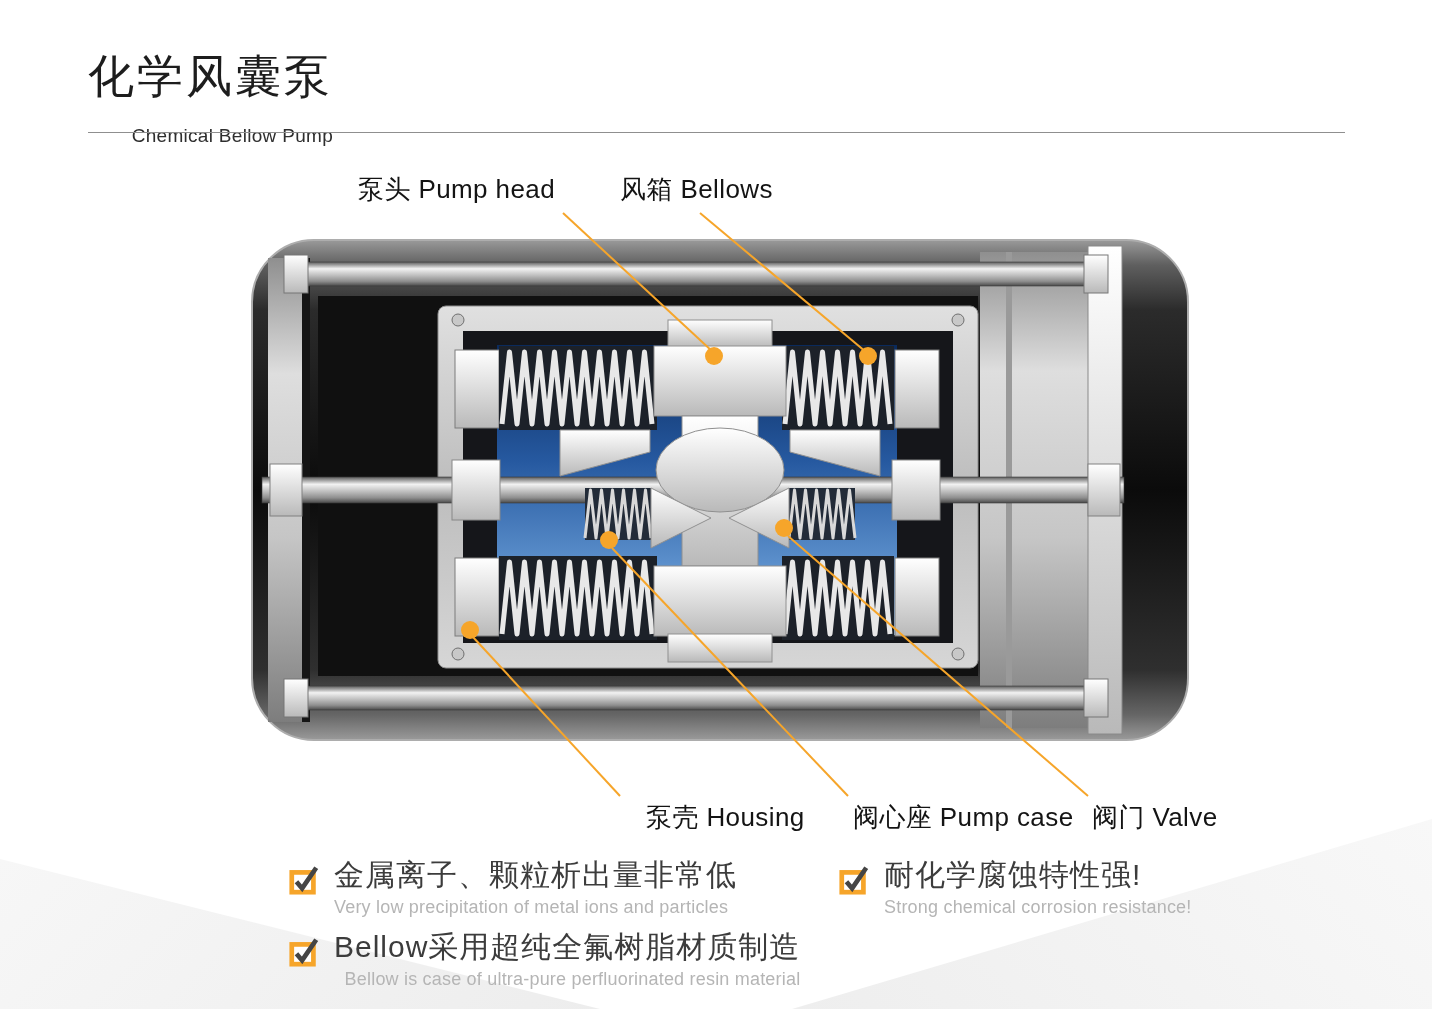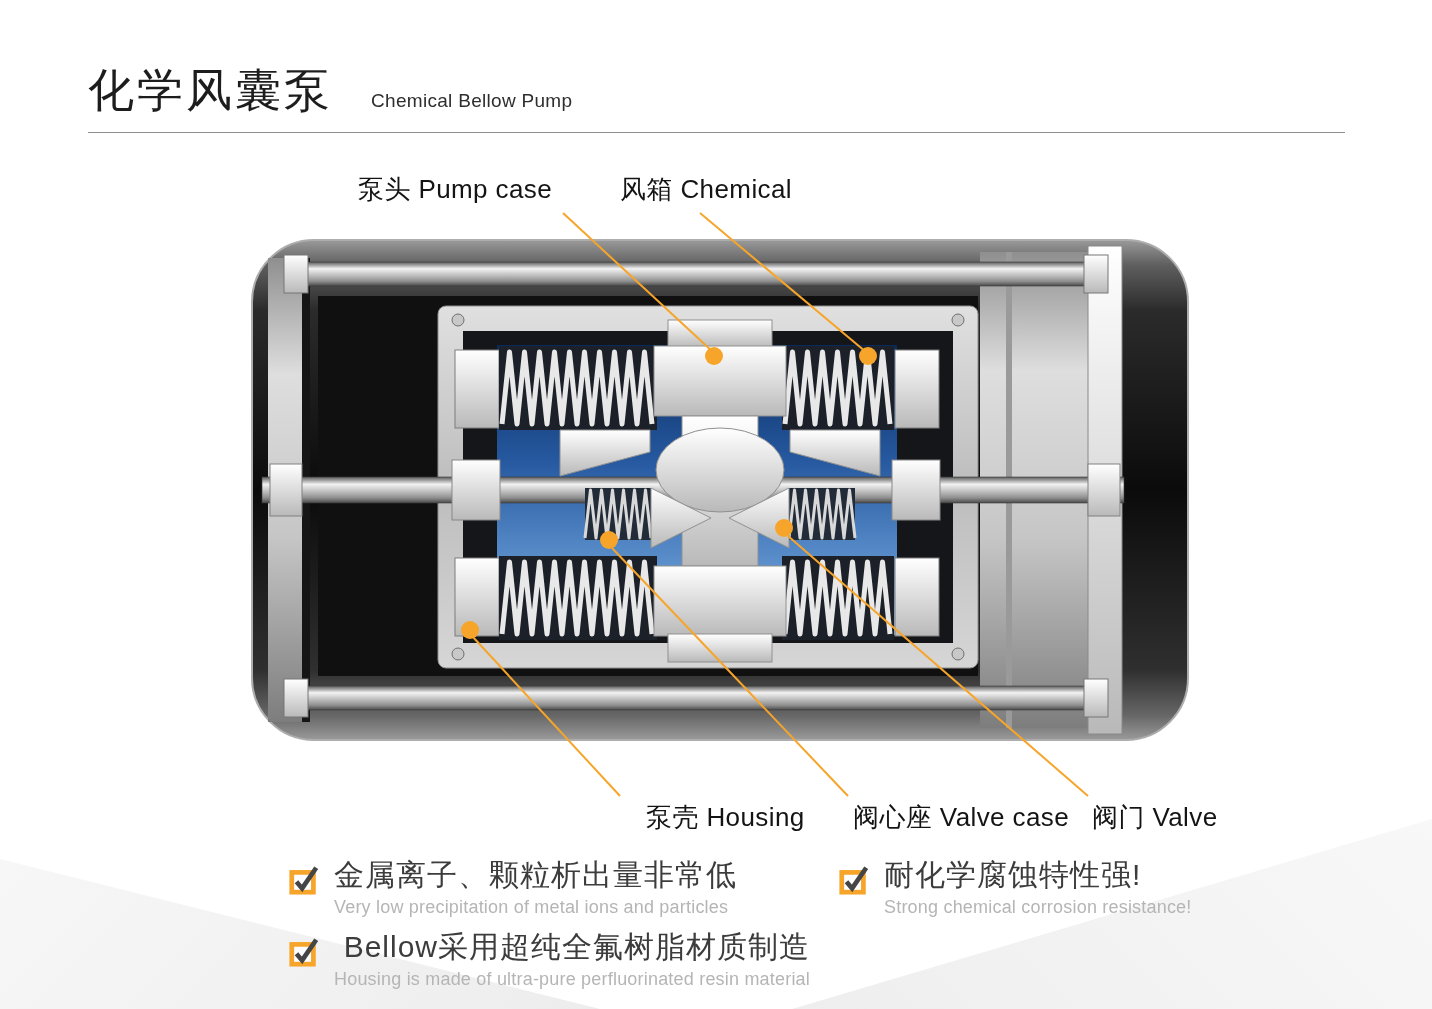--- a/index.html
+++ b/index.html
@@ -4,21 +4,21 @@
 <style>
   * { margin:0; padding:0; box-sizing:border-box; }
   html,body { width:1432px; height:1009px; }
   body { font-family:"Liberation Sans","DejaVu Sans",sans-serif; background:#ffffff; }
   .page { position:relative; width:1432px; height:1009px; background:#ffffff; overflow:hidden; }
 
   .bg-wash { position:absolute; bottom:0; z-index:0; }
   .wash-left  { left:0; width:600px; height:150px; background:linear-gradient(135deg,#f7f7f7,#ededed); clip-path:polygon(0 0,100% 100%,0 100%); }
   .wash-right { right:0; width:640px; height:190px; background:linear-gradient(225deg,#f8f8f8,#eeeeee); clip-path:polygon(100% 0,100% 100%,0 100%); }
 
-  .header { position:absolute; left:88px; top:64px; z-index:2; display:flex; align-items:flex-end; gap:38px; }
+  .header { position:absolute; left:88px; top:50px; z-index:2; display:flex; align-items:flex-end; gap:22px;flex-direction:column; }
   .title-zh { font-size:46px; font-weight:400; color:#1d1d1d; letter-spacing:3px; line-height:1.15; }
   .title-en { font-size:19px; font-weight:400; color:#2e2e2e; padding-bottom:5px; letter-spacing:0.3px; }
   .divider { position:absolute; left:88px; top:132px; width:1257px; height:1px; background:#8f8f8f; z-index:2; }
 
   .pump-svg { position:absolute; left:0; top:0; z-index:1; }
 
   .callout { position:absolute; z-index:3; font-size:26px; font-weight:500; color:#141414; white-space:nowrap; letter-spacing:0.4px; }
   .co-pump-head  { left:358px; top:172px; }
   .co-bellows    { left:620px; top:172px; }
   .co-housing    { left:622px; top:800px;margin-left:24px; }
@@ -174,24 +174,24 @@
 
     <g fill="#F6A52A">
       <circle cx="714" cy="356" r="9"></circle>
       <circle cx="868" cy="356" r="9"></circle>
       <circle cx="470" cy="630" r="9"></circle>
       <circle cx="609" cy="540" r="9"></circle>
       <circle cx="784" cy="528" r="9"></circle>
     </g>
   </svg>
 
-  <div class="callout co-pump-head">泵头 Pump case</div>
-  <div class="callout co-bellows">风箱 Chemical</div>
+  <div class="callout co-pump-head">泵头 Pump head</div>
+  <div class="callout co-bellows">风箱 Bellows</div>
   <div class="callout co-housing">泵壳 Housing</div>
-  <div class="callout co-valve-case">阀心座 Valve case</div>
+  <div class="callout co-valve-case">阀心座 Pump case</div>
   <div class="callout co-valve">阀门 Valve</div>
 
   <div class="feature f2">
     <span class="check">
       <svg width="32" height="34" viewBox="0 0 34 34" xmlns="http://www.w3.org/2000/svg">
         <rect x="4" y="10" width="23" height="21" fill="#ffffff" stroke="#F6A52A" stroke-width="5"></rect>
         <path d="M9 20 L15 27 L30 5" fill="none" stroke="#454545" stroke-width="5"></path>
       </svg>
     </span>
     <div class="ft">
@@ -215,17 +215,17 @@
 
   <div class="feature f3">
     <span class="check">
       <svg width="32" height="34" viewBox="0 0 34 34" xmlns="http://www.w3.org/2000/svg">
         <rect x="4" y="10" width="23" height="21" fill="#ffffff" stroke="#F6A52A" stroke-width="5"></rect>
         <path d="M9 20 L15 27 L30 5" fill="none" stroke="#454545" stroke-width="5"></path>
       </svg>
     </span>
     <div class="ft">
       <div class="fzh">Bellow采用超纯全氟树脂材质制造</div>
-      <div class="fen">Housing is made of ultra-pure perfluorinated resin material</div>
+      <div class="fen">Bellow is case of ultra-pure perfluorinated resin material</div>
     </div>
   </div>
 
 </div>
 
 </body></html>

